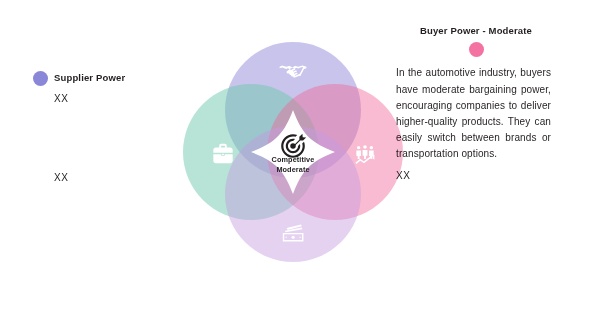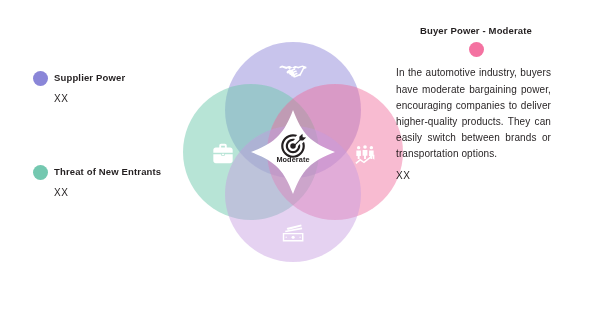--- a/index.html
+++ b/index.html
@@ -115,24 +115,20 @@
 
 <div class="legend" id="legend-supplier">
   <div class="legend-head">
     <span class="dot" style="background:#8a86d8"></span>
     <span class="legend-title">Supplier Power</span>
   </div>
   <div class="legend-value">XX</div>
 </div>
 
 <div class="legend" id="legend-new-entrants">
-  <div class="legend-head">
-    <span class="dot" style="background:#74c8b0"></span>
-    <span class="legend-title">Threat of New Entrants</span>
-  </div>
   <div class="legend-value">XX</div>
 </div>
 
 <div class="legend" id="legend-buyer">
   <div class="legend-head right">
     <span class="legend-title">Buyer Power - Moderate</span>
     <span class="dot" style="background:#f472a1"></span>
   </div>
   <div class="legend-body">In the automotive industry, buyers have moderate bargaining power, encouraging companies to deliver higher-quality products. They can easily switch between brands or transportation options.</div>
 </div>
@@ -218,20 +214,21 @@
 
       <path d="M86 238 L86 382 L430 382 L430 238 Z
                M110 262 L406 262 L406 358 L110 358 Z"></path>
       <circle cx="258" cy="310" r="26"></circle>
       <circle cx="142" cy="310" r="11"></circle>
       <circle cx="374" cy="310" r="11"></circle>
     </g>
   </svg>
 
   <div class="venn-label">
+    <div>Competitive</div>
     <div>Moderate</div>
   </div>
 
   <svg style="position:absolute;left:96px;top:110px;width:28px;height:28px" viewBox="0 0 512 512">
     <g fill="#231f20">
       <path d="M256 40 C137 40 40 137 40 256 C40 375 137 472 256 472
                C375 472 472 375 472 256 C472 228 467 202 457 178
                L424 211 C429 225 432 240 432 256 C432 353 353 432 256 432
                C159 432 80 353 80 256 C80 159 159 80 256 80
                C272 80 287 83 301 88 L334 55 C310 45 284 40 256 40 Z"></path>

